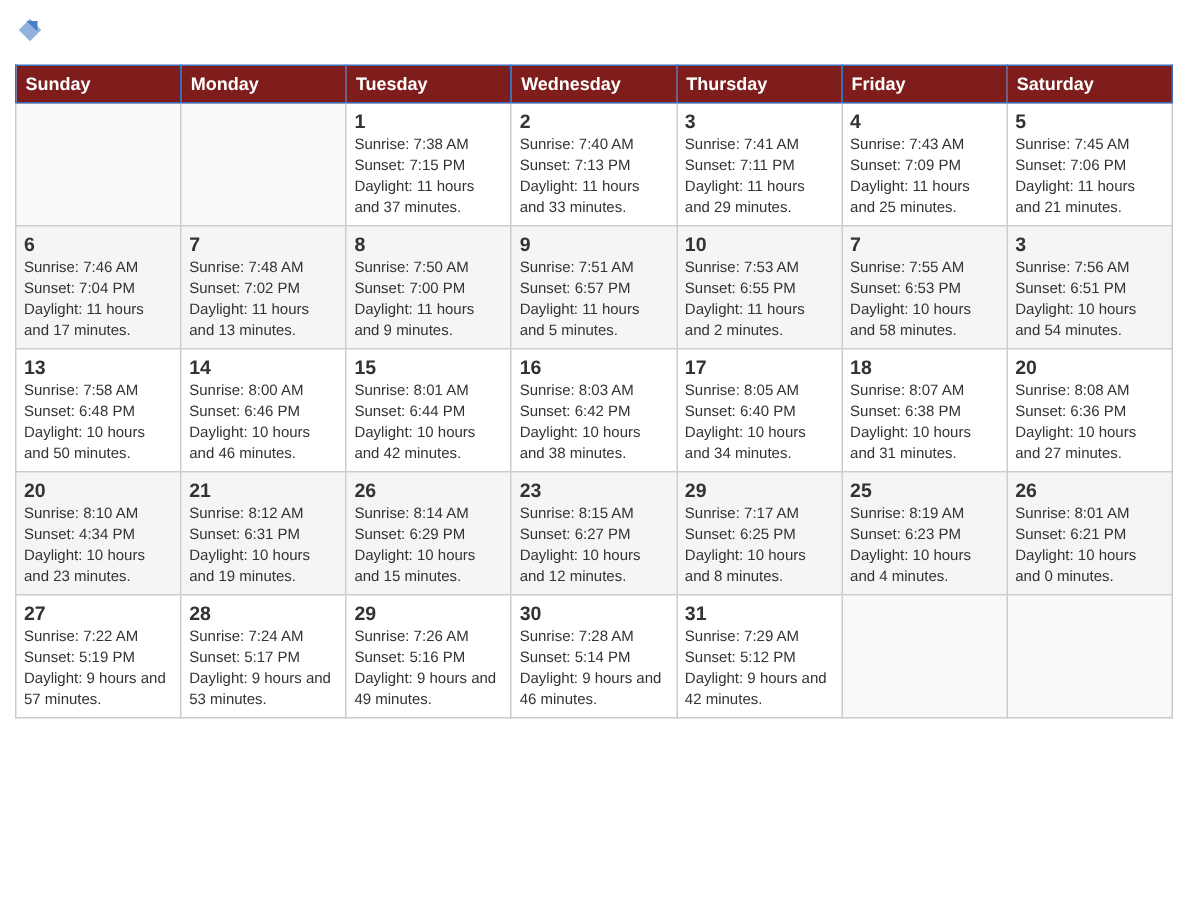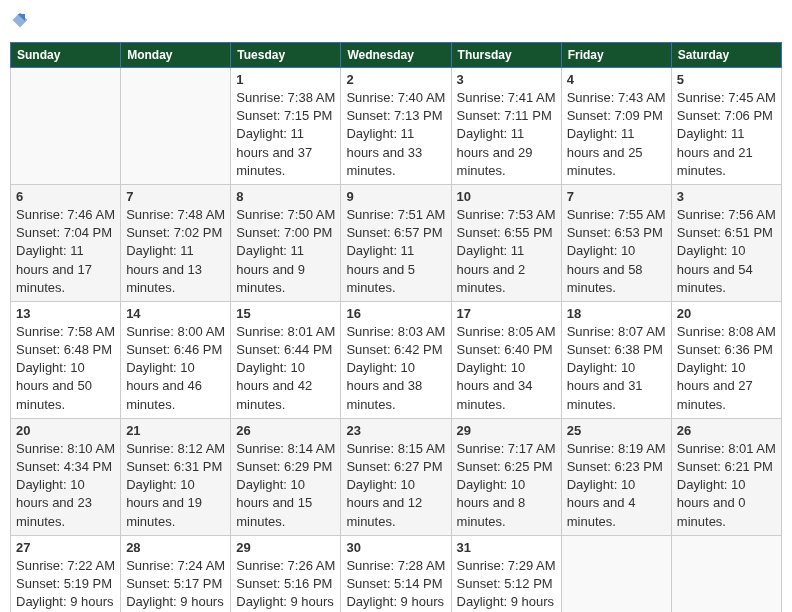--- a/index.html
+++ b/index.html
@@ -48,21 +48,21 @@
     .location-title {
       font-size: 15px;
       color: #555;
     }
     .calendar {
       width: 100%;
       border-collapse: collapse;
       font-size: 11px;
     }
     .calendar th {
-      background-color: #14532d;
+      background-color: #7f1d1d;
       color: #fff;
       padding: 5px 6px;
       text-align: left;
       font-size: 12px;
       font-weight: bold;
       border: 1px solid #3a6eb7;
     }
     .calendar td {
       border: 1px solid #ccc;
       vertical-align: top;
@@ -75,21 +75,21 @@
       background: #f9f9f9;
     }
     .day-num {
       font-size: 13px;
       font-weight: bold;
       color: #333;
       display: block;
       margin-bottom: 2px;
     }
     .day-info {
-      font-size: 13px;
+      font-size: 10px;
       color: #333;
       line-height: 1.4;
     }
     .row-even td { background: #f5f5f5; }
   </style>
 </head>
 <body>
 
 <div class="header">
   <div class="logo">

